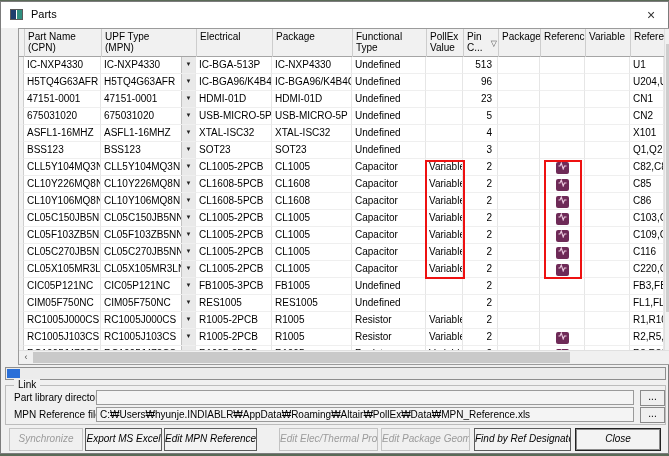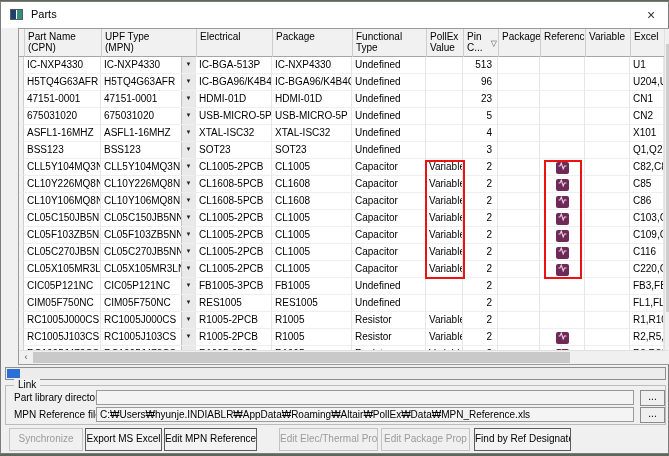--- a/index.html
+++ b/index.html
@@ -59,21 +59,21 @@
   
   .groupbox{position:absolute;left:4px;top:383px;width:661px;height:40px;border:1px solid #bcbcbc;box-sizing:border-box;}
   .groupbox .legend{position:absolute;top:-7px;left:8px;background:#f0f0f0;padding:0 4px;font-size:10px;}
   .fieldlabel{position:absolute;left:8px;font-size:10px;}
   .field{position:absolute;left:90px;width:538px;height:15px;border:1px solid #9a9a9a;background:#f4f4f4;box-sizing:border-box;
          font-size:10px;line-height:13px;padding:0 3px;white-space:nowrap;overflow:hidden;}
   .browse-btn{position:absolute;left:634px;width:25px;height:16px;border:1px solid #8a8a8a;background:#efefef;
               text-align:center;line-height:12px;font-size:10px;box-sizing:border-box;cursor:pointer;}
   
   .footer-btn{position:absolute;top:426px;height:23px;box-sizing:border-box;text-align:center;line-height:19px;font-size:10px;
-              background:#f3f3f3;border:1px solid #5c5c5c;cursor:pointer;overflow:hidden;white-space:nowrap;}
+              background:#f3f3f3;border:1px solid #5c5c5c;cursor:pointer;overflow:hidden;white-space:nowrap;font-style:italic;}
   .footer-btn.disabled{border:1px solid #c3c3c3;background:#f0f0f0;color:#9b9b9b;cursor:default;}
   .footer-btn.default{border:1px solid #222;box-shadow:inset 0 0 0 1px #8a8a8a;}
 </style>
 </head>
 <body>
 
 <div class="dialog">
 
   <div class="titlebar">
     <span class="app-icon">
@@ -81,21 +81,21 @@
         <span class="half-r"></span>
       </span>
     <span class="title-text">Parts</span>
     <span class="close-btn">×</span>
   </div>
 
   <div class="grid">
     <div class="grid-header" id="gridHeader"><div class="hcell" style="width: 5px;"></div><div class="hcell" style="width: 77px;">Part Name
 (CPN)</div><div class="hcell" style="width: 95px;">UPF Type
 (MPN)</div><div class="hcell" style="width: 76px;">Electrical</div><div class="hcell" style="width: 80px;">Package</div><div class="hcell" style="width: 74px;">Functional Type</div><div class="hcell" style="width: 37px;">PollEx Value</div><div class="hcell" style="width: 35px;">Pin
-C...<span class="sort-glyph">▽</span></div><div class="hcell" style="width: 42px;">Package</div><div class="hcell" style="width: 45px;">Reference</div><div class="hcell" style="width: 45px;">Variable</div><div class="hcell" style="width: 34px;">Excel</div></div>
+C...<span class="sort-glyph">▽</span></div><div class="hcell" style="width: 42px;">Package</div><div class="hcell" style="width: 45px;">Reference</div><div class="hcell" style="width: 45px;">Variable</div><div class="hcell" style="width: 34px;">Refere</div></div>
     <div class="rows-wrap" id="gridBody">
         <div class="trow"><div class="tcell rowhdr" style="width: 5px;"></div><div class="tcell" style="width: 77px;">IC-NXP4330</div><div class="tcell mpncell" style="width: 95px;"><span>IC-NXP4330</span><span class="dd-btn">▼</span></div><div class="tcell" style="width: 76px;">IC-BGA-513P</div><div class="tcell" style="width: 80px;">IC-NXP4330</div><div class="tcell" style="width: 74px;">Undefined</div><div class="tcell" style="width: 37px;"></div><div class="tcell num" style="width: 35px;">513</div><div class="tcell" style="width: 42px;"></div><div class="tcell ccell" style="width: 45px;"></div><div class="tcell" style="width: 45px;"></div><div class="tcell" style="width: 34px;">U1</div></div>
         <div class="trow"><div class="tcell rowhdr" style="width: 5px;"></div><div class="tcell" style="width: 77px;">H5TQ4G63AFR</div><div class="tcell mpncell" style="width: 95px;"><span>H5TQ4G63AFR</span><span class="dd-btn">▼</span></div><div class="tcell" style="width: 76px;">IC-BGA96/K4B4G1</div><div class="tcell" style="width: 80px;">IC-BGA96/K4B4G1</div><div class="tcell" style="width: 74px;">Undefined</div><div class="tcell" style="width: 37px;"></div><div class="tcell num" style="width: 35px;">96</div><div class="tcell" style="width: 42px;"></div><div class="tcell ccell" style="width: 45px;"></div><div class="tcell" style="width: 45px;"></div><div class="tcell" style="width: 34px;">U204,U</div></div>
         <div class="trow"><div class="tcell rowhdr" style="width: 5px;"></div><div class="tcell" style="width: 77px;">47151-0001</div><div class="tcell mpncell" style="width: 95px;"><span>47151-0001</span><span class="dd-btn">▼</span></div><div class="tcell" style="width: 76px;">HDMI-01D</div><div class="tcell" style="width: 80px;">HDMI-01D</div><div class="tcell" style="width: 74px;">Undefined</div><div class="tcell" style="width: 37px;"></div><div class="tcell num" style="width: 35px;">23</div><div class="tcell" style="width: 42px;"></div><div class="tcell ccell" style="width: 45px;"></div><div class="tcell" style="width: 45px;"></div><div class="tcell" style="width: 34px;">CN1</div></div>
         <div class="trow"><div class="tcell rowhdr" style="width: 5px;"></div><div class="tcell" style="width: 77px;">675031020</div><div class="tcell mpncell" style="width: 95px;"><span>675031020</span><span class="dd-btn">▼</span></div><div class="tcell" style="width: 76px;">USB-MICRO-5P</div><div class="tcell" style="width: 80px;">USB-MICRO-5P</div><div class="tcell" style="width: 74px;">Undefined</div><div class="tcell" style="width: 37px;"></div><div class="tcell num" style="width: 35px;">5</div><div class="tcell" style="width: 42px;"></div><div class="tcell ccell" style="width: 45px;"></div><div class="tcell" style="width: 45px;"></div><div class="tcell" style="width: 34px;">CN2</div></div>
         <div class="trow"><div class="tcell rowhdr" style="width: 5px;"></div><div class="tcell" style="width: 77px;">ASFL1-16MHZ</div><div class="tcell mpncell" style="width: 95px;"><span>ASFL1-16MHZ</span><span class="dd-btn">▼</span></div><div class="tcell" style="width: 76px;">XTAL-ISC32</div><div class="tcell" style="width: 80px;">XTAL-ISC32</div><div class="tcell" style="width: 74px;">Undefined</div><div class="tcell" style="width: 37px;"></div><div class="tcell num" style="width: 35px;">4</div><div class="tcell" style="width: 42px;"></div><div class="tcell ccell" style="width: 45px;"></div><div class="tcell" style="width: 45px;"></div><div class="tcell" style="width: 34px;">X101</div></div>
         <div class="trow"><div class="tcell rowhdr" style="width: 5px;"></div><div class="tcell" style="width: 77px;">BSS123</div><div class="tcell mpncell" style="width: 95px;"><span>BSS123</span><span class="dd-btn">▼</span></div><div class="tcell" style="width: 76px;">SOT23</div><div class="tcell" style="width: 80px;">SOT23</div><div class="tcell" style="width: 74px;">Undefined</div><div class="tcell" style="width: 37px;"></div><div class="tcell num" style="width: 35px;">3</div><div class="tcell" style="width: 42px;"></div><div class="tcell ccell" style="width: 45px;"></div><div class="tcell" style="width: 45px;"></div><div class="tcell" style="width: 34px;">Q1,Q2</div></div>
         <div class="trow"><div class="tcell rowhdr" style="width: 5px;"></div><div class="tcell" style="width: 77px;">CLL5Y104MQ3NLNC</div><div class="tcell mpncell" style="width: 95px;"><span>CLL5Y104MQ3NLNC</span><span class="dd-btn">▼</span></div><div class="tcell" style="width: 76px;">CL1005-2PCB</div><div class="tcell" style="width: 80px;">CL1005</div><div class="tcell" style="width: 74px;">Capacitor</div><div class="tcell" style="width: 37px;">Variable</div><div class="tcell num" style="width: 35px;">2</div><div class="tcell" style="width: 42px;"></div><div class="tcell ccell" style="width: 45px;"><span class="elec-icon" style="background: rgb(110, 42, 87);"><svg width="9" height="8" viewBox="0 0 9 8">
                 <path d="M0.5 4 L2 4 L3.3 1 L5.2 7 L6.4 4 L8.5 4" fill="none" stroke="#eac9de" stroke-width="1.1"></path>
               </svg></span></div><div class="tcell" style="width: 45px;"></div><div class="tcell" style="width: 34px;">C82,C8</div></div>
@@ -152,16 +152,17 @@
     <div class="browse-btn" style="top:4px;">...</div>
     <span class="fieldlabel" style="top:23px;">MPN Reference file</span>
     <div class="field" style="top:21px;">C:₩Users₩hyunje.INDIABLR₩AppData₩Roaming₩Altair₩PollEx₩Data₩MPN_Reference.xls</div>
     <div class="browse-btn" style="top:21px;">...</div>
   </div>
 
   <div class="footer-btn disabled" style="left:8px;width:74px;">Synchronize</div>
   <div class="footer-btn" style="left:163px;width:93px;">Edit MPN Reference</div>
   <div class="footer-btn" style="left:84px;width:77px;">Export MS Excel</div>
   <div class="footer-btn disabled" style="left:278px;width:99px;">Edit Elec/Thermal Prop</div>
-  <div class="footer-btn disabled" style="left:380px;width:89px;">Edit Package Prop</div>
+  <div class="footer-btn disabled" style="left:380px;width:89px;">Edit Package Geom</div>
   <div class="footer-btn" style="left:473px;width:97px;">Find by Ref Designator</div>
+  <div class="footer-btn default" style="left:574px;width:86px;">Close</div>
 
 </div>
 
 </body></html>

